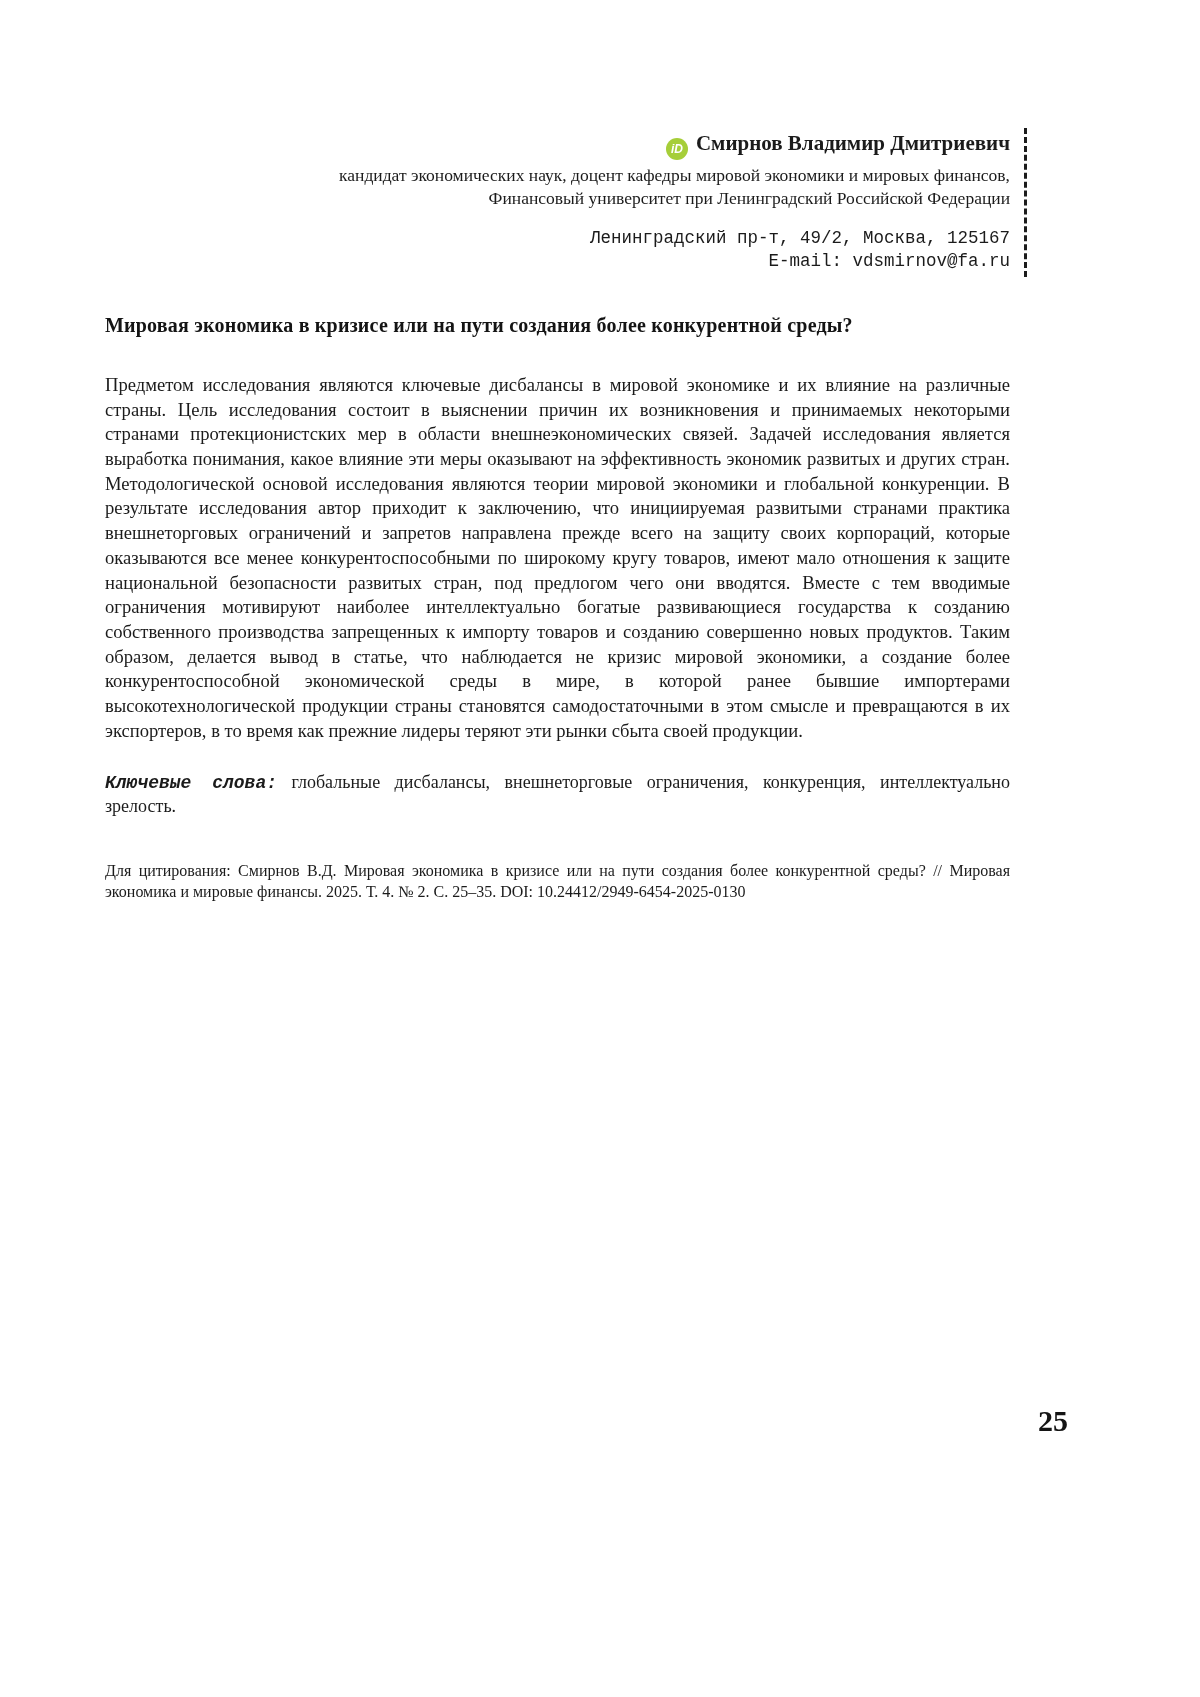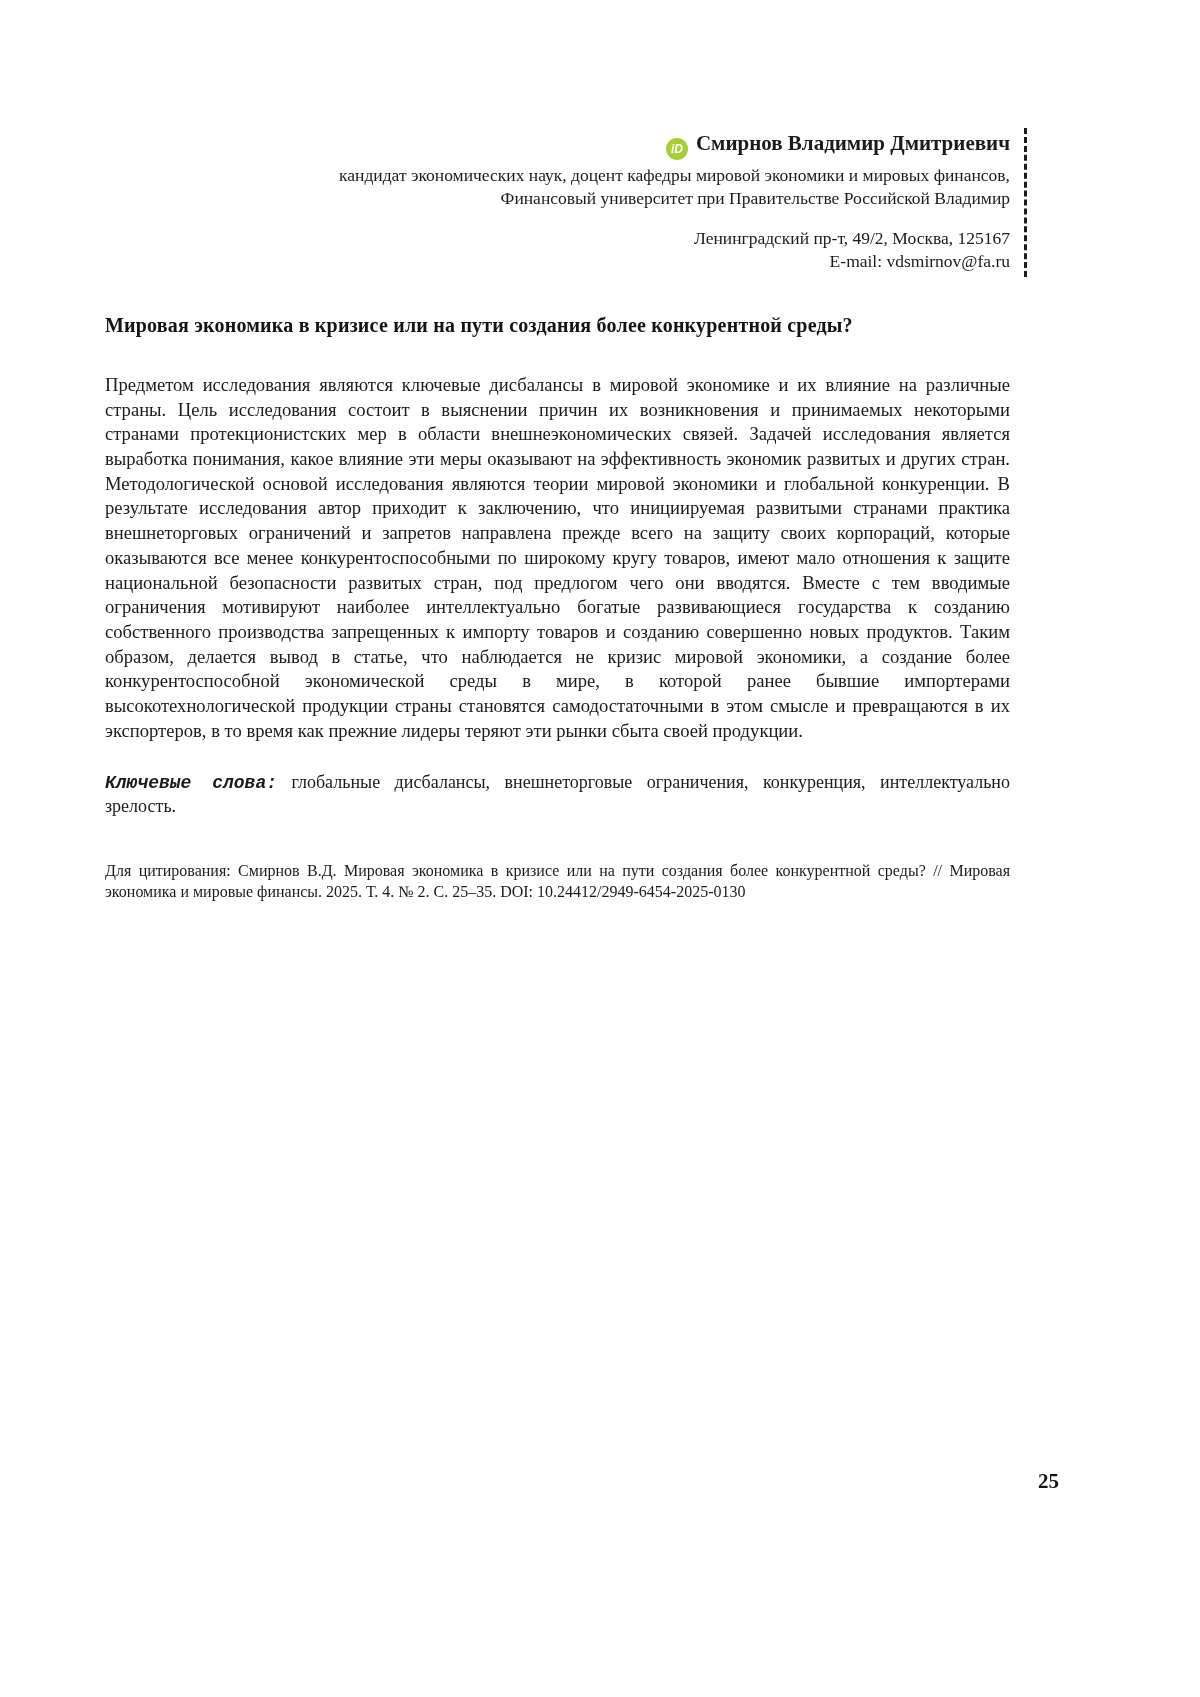--- a/index.html
+++ b/index.html
@@ -58,20 +58,21 @@
   .author-affiliation {
     font-size: 17.5px;
     line-height: 1.32;
     margin-top: 4px;
     text-align: right;
   }
   .author-contacts {
     font-size: 17.5px;
     line-height: 1.32;
     margin-top: 17px;
+    font-family: Liberation Mono, monospace;
   }
 
   
   .article-title {
     margin-top: 36px;
     font-size: 20px;
     font-weight: bold;
     line-height: 1.28;
     color: #141414;
     letter-spacing: 0.2px;
@@ -103,39 +104,39 @@
     margin-top: 42px;
     font-size: 16px;
     line-height: 21px;
     text-align: justify;
   }
 
   
   .page-number {
     position: absolute;
     left: 1038px;
-    top: 1469px;
-    font-size: 21px;
+    top: 1404px;
+    font-size: 30px;
     font-weight: bold;
     color: #141414;
   }
 </style>
 </head>
 <body>
 
 <div class="page">
   <div class="content">
 
     <div class="author-block">
       <div class="author-name-row">
         <span class="orcid-badge">iD</span><span>Смирнов Владимир Дмитриевич</span>
       </div>
       <div class="author-affiliation">
         <div>кандидат экономических наук, доцент кафедры мировой экономики и мировых финансов,</div>
-        <div>Финансовый университет при Правительстве Российской Владимир</div>
+        <div>Финансовый университет при Ленинградский Российской Федерации</div>
       </div>
       <div class="author-contacts">
         <div>Ленинградский пр-т, 49/2, Москва, 125167</div>
         <div>E-mail: vdsmirnov@fa.ru</div>
       </div>
     </div>
 
     <h1 class="article-title">Мировая экономика в кризисе или на пути создания более конкурентной среды?</h1>
 
     <p class="abstract">Предметом исследования являются ключевые дисбалансы в мировой экономике и их влияние на различные страны. Цель исследования состоит в выяснении причин их возникновения и принимаемых некоторыми странами протекционистских мер в области внешнеэкономических связей. Задачей исследования является выработка понимания, какое влияние эти меры оказывают на эффективность экономик развитых и других стран. Методологической основой исследования являются теории мировой экономики и глобальной конкуренции. В результате исследования автор приходит к заключению, что инициируемая развитыми странами практика внешнеторговых ограничений и запретов направлена прежде всего на защиту своих корпораций, которые оказываются все менее конкурентоспособными по широкому кругу товаров, имеют мало отношения к защите национальной безопасности развитых стран, под предлогом чего они вводятся. Вместе с тем вводимые ограничения мотивируют наиболее интеллектуально богатые развивающиеся государства к созданию собственного производства запрещенных к импорту товаров и созданию совершенно новых продуктов. Таким образом, делается вывод в статье, что наблюдается не кризис мировой экономики, а создание более конкурентоспособной экономической среды в мире, в которой ранее бывшие импортерами высокотехнологической продукции страны становятся самодостаточными в этом смысле и превращаются в их экспортеров, в то время как прежние лидеры теряют эти рынки сбыта своей продукции.</p>

